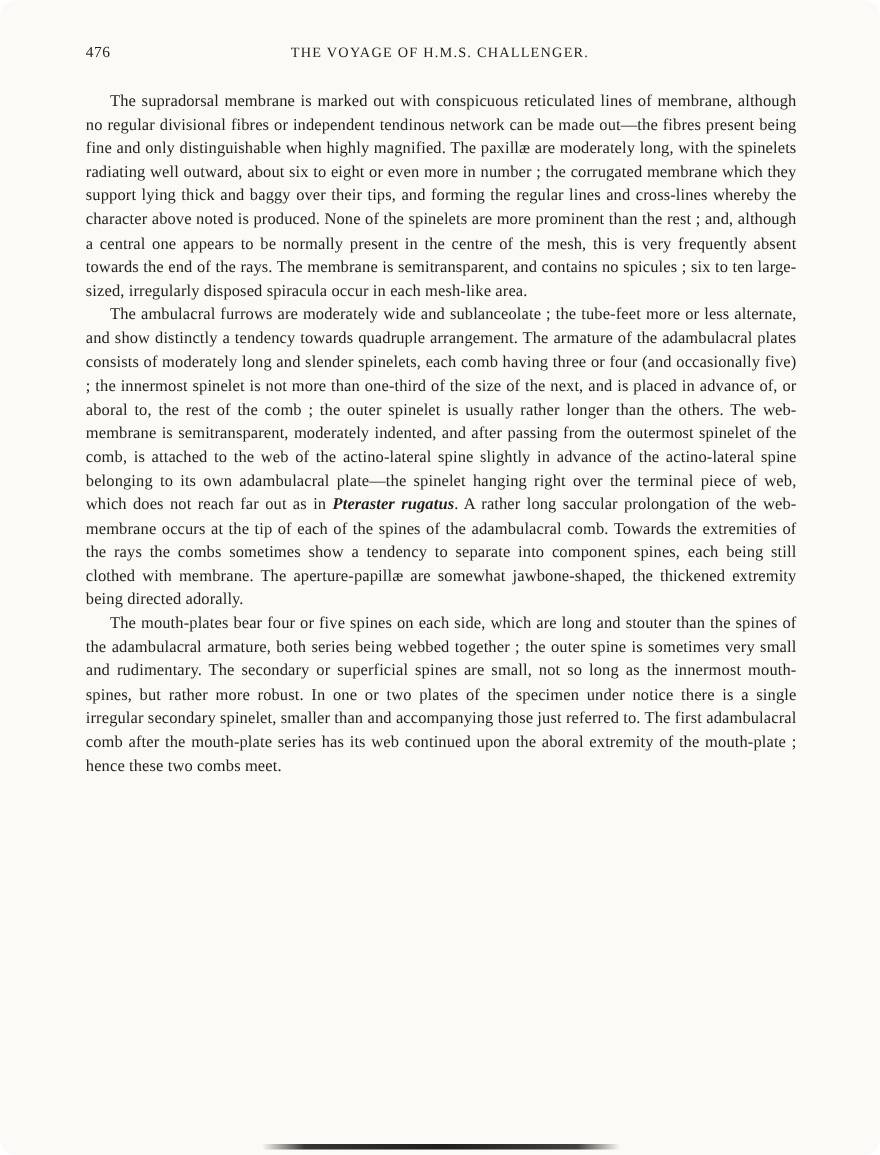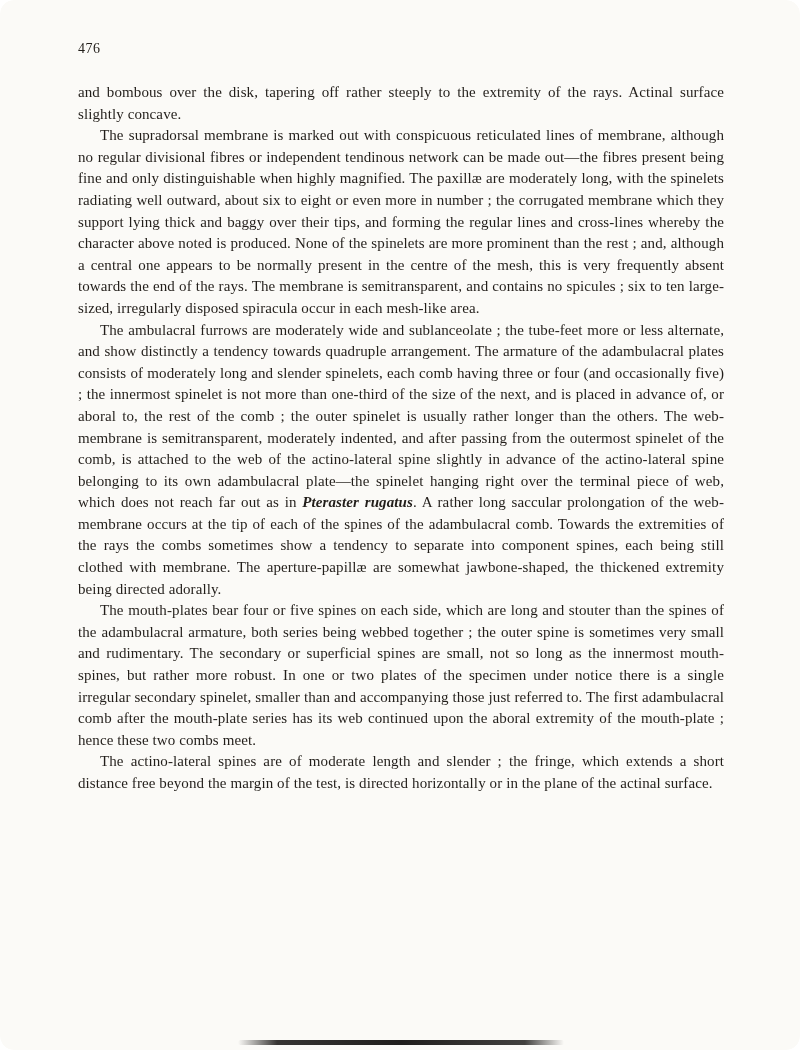--- a/index.html
+++ b/index.html
@@ -77,31 +77,30 @@
       rgba(20,18,16,0) 100%);
   }
 </style>
 </head>
 <body>
 
 <div class="page">
 
   <header class="page-header">
     <span class="page-number">476</span>
+    <span class="running-title">THE VOYAGE OF H.M.S. CHALLENGER.</span>
   </header>
 
   <main class="page-body">
 
-    <p class="para no-indent">and bombous over the disk, tapering off rather steeply to the extremity of the rays. Actinal surface slightly concave.</p>
 
     <p class="para">The supradorsal membrane is marked out with conspicuous reticulated lines of membrane, although no regular divisional fibres or independent tendinous network can be made out—the fibres present being fine and only distinguishable when highly magnified. The paxillæ are moderately long, with the spinelets radiating well outward, about six to eight or even more in number ; the corrugated membrane which they support lying thick and baggy over their tips, and forming the regular lines and cross-lines whereby the character above noted is produced. None of the spinelets are more prominent than the rest ; and, although a central one appears to be normally present in the centre of the mesh, this is very frequently absent towards the end of the rays. The membrane is semitransparent, and contains no spicules ; six to ten large-sized, irregularly disposed spiracula occur in each mesh-like area.</p>
 
     <p class="para"><span>The ambulacral furrows are moderately wide and sublanceolate ; the tube-feet more or less alternate, and show distinctly a tendency towards quadruple arrangement. The armature of the adambulacral plates consists of moderately long and slender spinelets, each comb having three or four (and occasionally five) ; the innermost spinelet is not more than one-third of the size of the next, and is placed in advance of, or aboral to, the rest of the comb ; the outer spinelet is usually rather longer than the others. The web-membrane is semitransparent, moderately indented, and after passing from the outermost spinelet of the comb, is attached to the web of the actino-lateral spine slightly in advance of the actino-lateral spine belonging to its own adambulacral plate—the spinelet hanging right over the terminal piece of web, which does not reach far out as in </span><span class="species">Pteraster rugatus</span><span>. A rather long saccular prolongation of the web-membrane occurs at the tip of each of the spines of the adambulacral comb. Towards the extremities of the rays the combs sometimes show a tendency to separate into component spines, each being still clothed with membrane. The aperture-papillæ are somewhat jawbone-shaped, the thickened extremity being directed adorally.</span></p>
 
     <p class="para">The mouth-plates bear four or five spines on each side, which are long and stouter than the spines of the adambulacral armature, both series being webbed together ; the outer spine is sometimes very small and rudimentary. The secondary or superficial spines are small, not so long as the innermost mouth-spines, but rather more robust. In one or two plates of the specimen under notice there is a single irregular secondary spinelet, smaller than and accompanying those just referred to. The first adambulacral comb after the mouth-plate series has its web continued upon the aboral extremity of the mouth-plate ; hence these two combs meet.</p>
 
-    <p class="para">The actino-lateral spines are of moderate length and slender ; the fringe, which extends a short distance free beyond the margin of the test, is directed horizontally or in the plane of the actinal surface.</p>
 
   </main>
 
   <div class="scan-artifact"></div>
 
 </div>
 
 </body></html>

